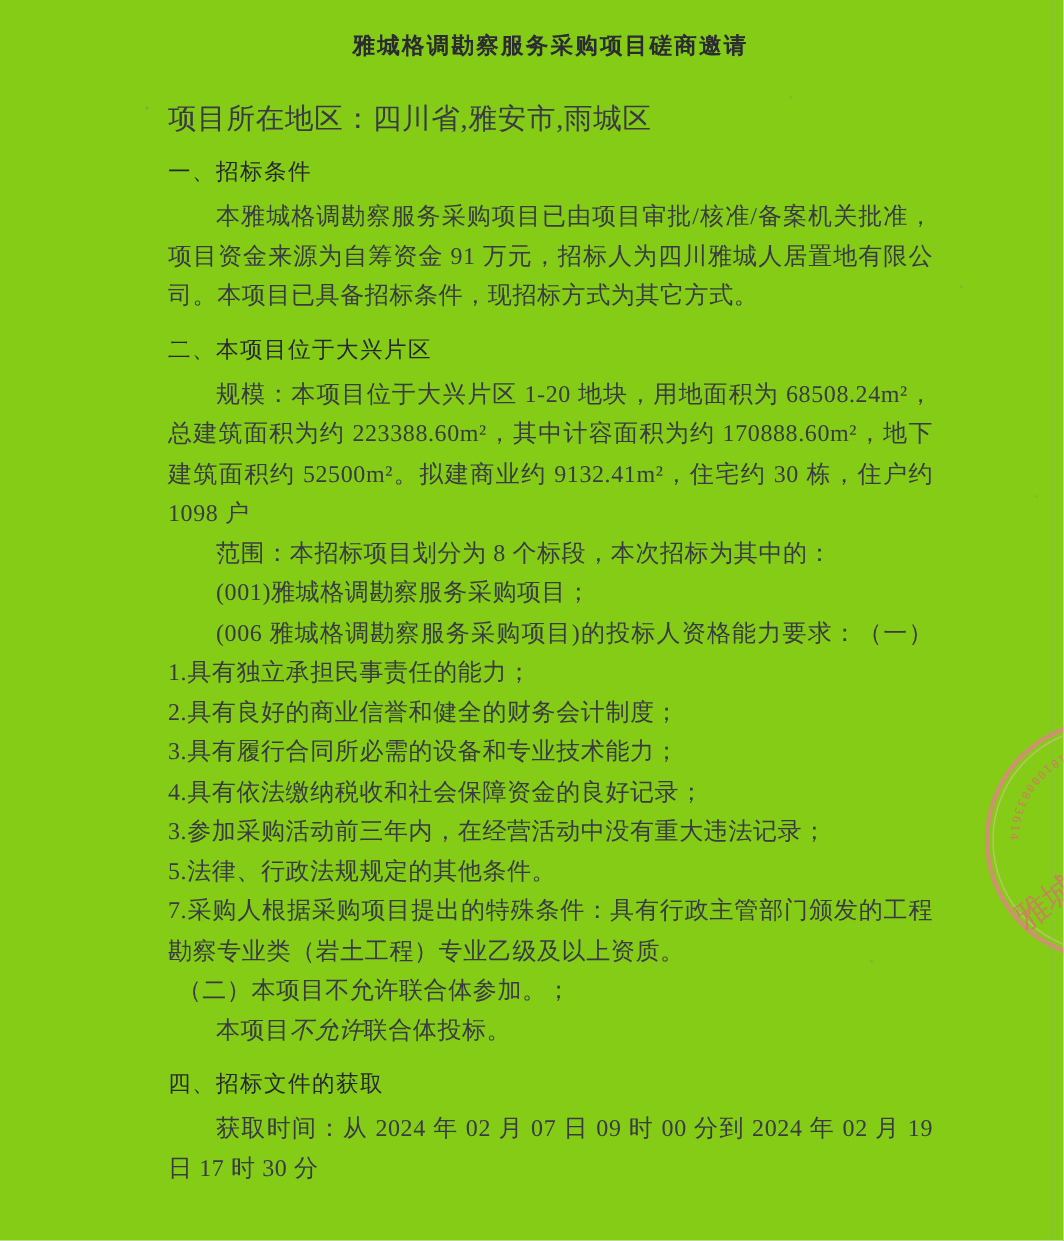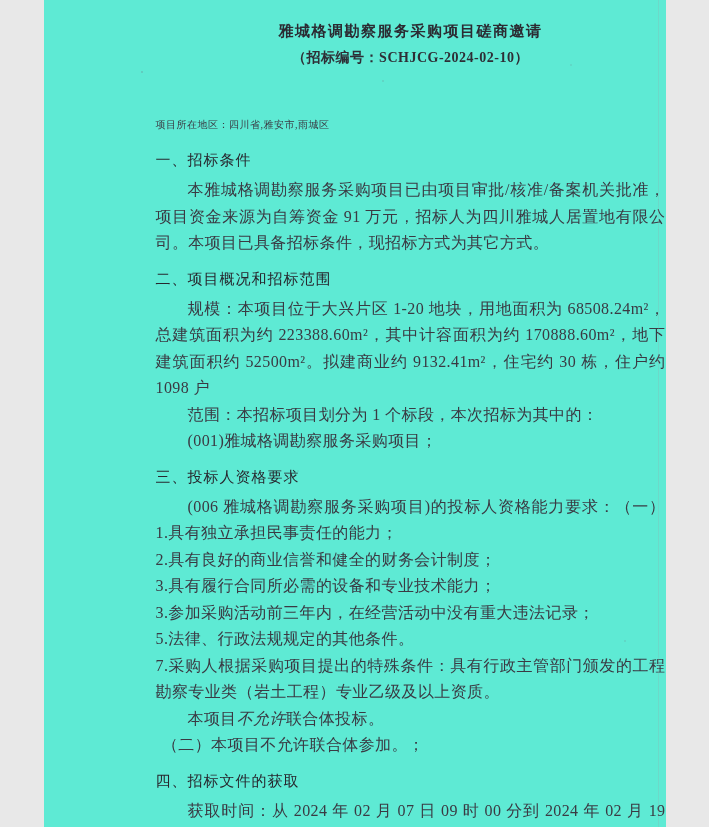--- a/index.html
+++ b/index.html
@@ -1,38 +1,38 @@
 <!DOCTYPE html>
 <html><head>
 <meta charset="utf-8">
 <style>
   html,body{margin:0;padding:0;background:#e8e8e8;}
   .page{
     position:relative;
-    width:622px;height:827px;
+    width:709px;height:827px;
     margin:0 auto;
-    background:#5eead4;
+    background:#84cc16;
     overflow:hidden;
     font-family:"Liberation Serif","DejaVu Serif",serif;
     color:#3a3a43;
   }
   .doc{
     position:absolute;
     left:112px;top:20px;width:510px;
   }
   .doc-title{
     font-size:15px;font-weight:bold;color:#2b2b32;
     text-align:center;letter-spacing:1.5px;line-height:22px;
   }
   .doc-subtitle{
     font-size:14px;font-weight:bold;color:#2e2e36;
     text-align:center;letter-spacing:.5px;line-height:22px;margin-top:5px;
   }
   .location-line{
-    margin-top:43px;font-size:10px;line-height:26px;letter-spacing:.5px;
+    margin-top:25px;font-size:19px;line-height:26px;letter-spacing:.5px;
   }
   .sec-heading{
     font-size:15px;font-weight:normal;color:#27272e;
     line-height:26px;margin:9px 0 4px 0;letter-spacing:1px;
   }
   .para{
     font-size:16px;line-height:26.5px;margin:0;
     text-align:justify;letter-spacing:.4px;
   }
   .indent{text-indent:2em;}
@@ -56,43 +56,42 @@
                593px 259px 0 rgba(110,110,120,.15);
   }
 </style>
 </head>
 <body>
 
 <div class="page">
 
   <div class="doc">
     <div class="doc-title">雅城格调勘察服务采购项目磋商邀请</div>
-    <div class="doc-subtitle">（招标编号：SCHJCG-2024-02-10）</div>
 
     <div class="location-line">项目所在地区：四川省,雅安市,雨城区</div>
 
     <div class="sec-heading">一、招标条件</div>
     <p class="para indent">本雅城格调勘察服务采购项目已由项目审批/核准/备案机关批准，项目资金来源为自筹资金 91 万元，招标人为四川雅城人居置地有限公司。本项目已具备招标条件，现招标方式为其它方式。</p>
 
-    <div class="sec-heading">二、项目概况和招标范围</div>
+    <div class="sec-heading">二、本项目位于大兴片区</div>
     <p class="para indent">规模：本项目位于大兴片区 1-20 地块，用地面积为 68508.24m²，总建筑面积为约 223388.60m²，其中计容面积为约 170888.60m²，地下建筑面积约 52500m²。拟建商业约 9132.41m²，住宅约 30 栋，住户约 1098 户</p>
-    <p class="para indent">范围：本招标项目划分为 1 个标段，本次招标为其中的：</p>
+    <p class="para indent">范围：本招标项目划分为 8 个标段，本次招标为其中的：</p>
     <p class="para indent">(001)雅城格调勘察服务采购项目；</p>
 
-    <div class="sec-heading">三、投标人资格要求</div>
     <p class="para indent">(006 雅城格调勘察服务采购项目)的投标人资格能力要求：（一）1.具有独立承担民事责任的能力；</p>
     <p class="para">2.具有良好的商业信誉和健全的财务会计制度；</p>
     <p class="para">3.具有履行合同所必需的设备和专业技术能力；</p>
+    <p class="para">4.具有依法缴纳税收和社会保障资金的良好记录；</p>
     <p class="para">3.参加采购活动前三年内，在经营活动中没有重大违法记录；</p>
     <p class="para">5.法律、行政法规规定的其他条件。</p>
     <p class="para">7.采购人根据采购项目提出的特殊条件：具有行政主管部门颁发的工程勘察专业类（岩土工程）专业乙级及以上资质。</p>
+    <p class="para small-indent">（二）本项目不允许联合体参加。；</p>
     <p class="para indent">
       <span>本项目</span><em>不允许</em><span>联合体投标。</span>
     </p>
-    <p class="para small-indent">（二）本项目不允许联合体参加。；</p>
 
     <div class="sec-heading">四、招标文件的获取</div>
     <p class="para indent">获取时间：从 2024 年 02 月 07 日 09 时 00 分到 2024 年 02 月 19 日 17 时 30 分</p>
 
   </div>
 
   <svg class="stamp" width="120" height="230" viewBox="0 0 120 230" aria-hidden="true">
     <defs>
       <path id="stamp-digit-arc" d="M 94 49 A 64 64 0 0 0 73 167" fill="none"></path>
     </defs>

